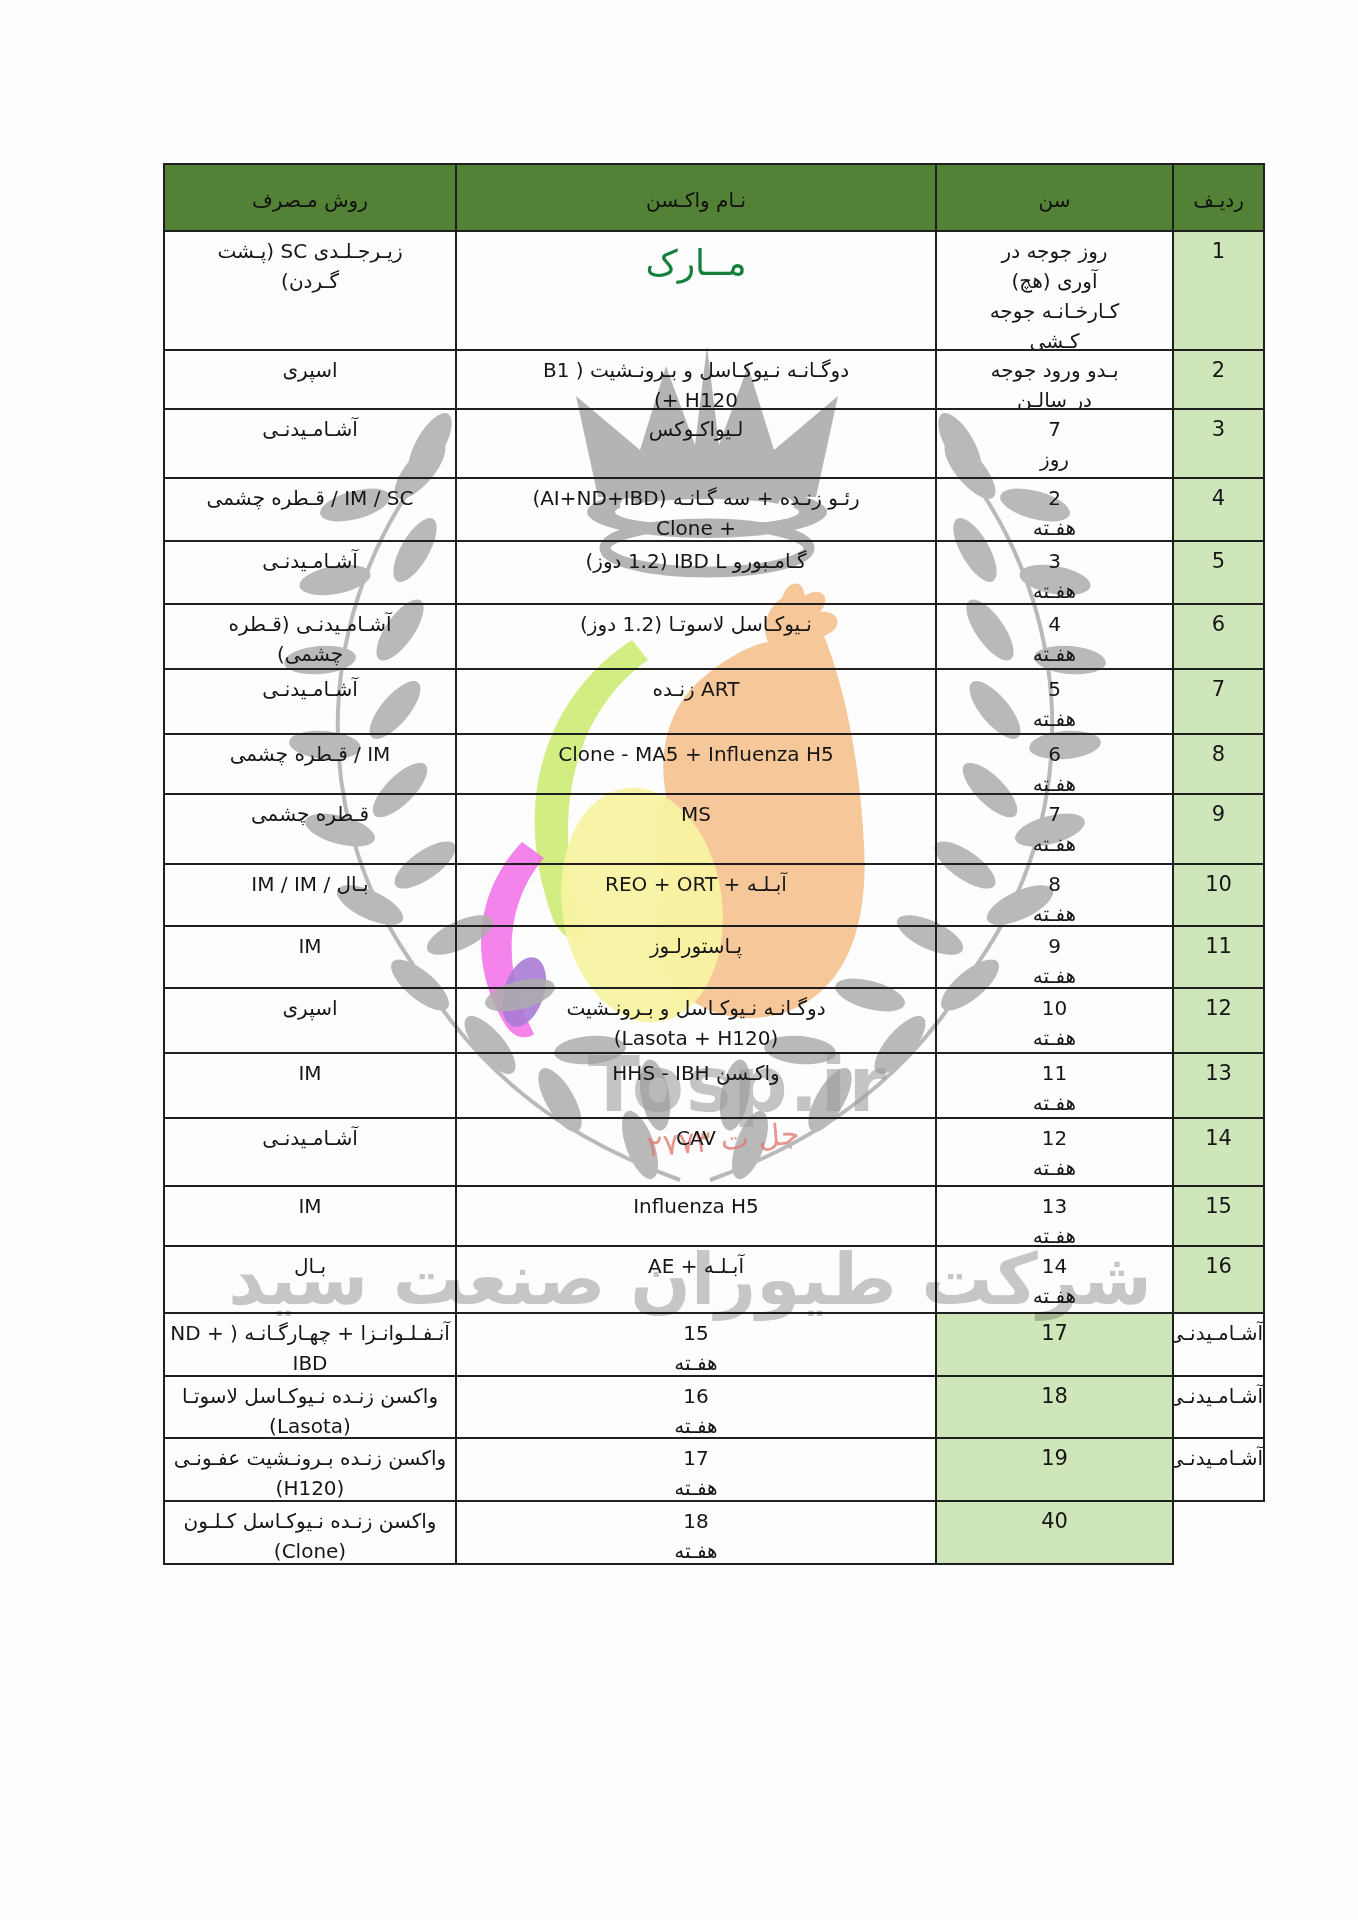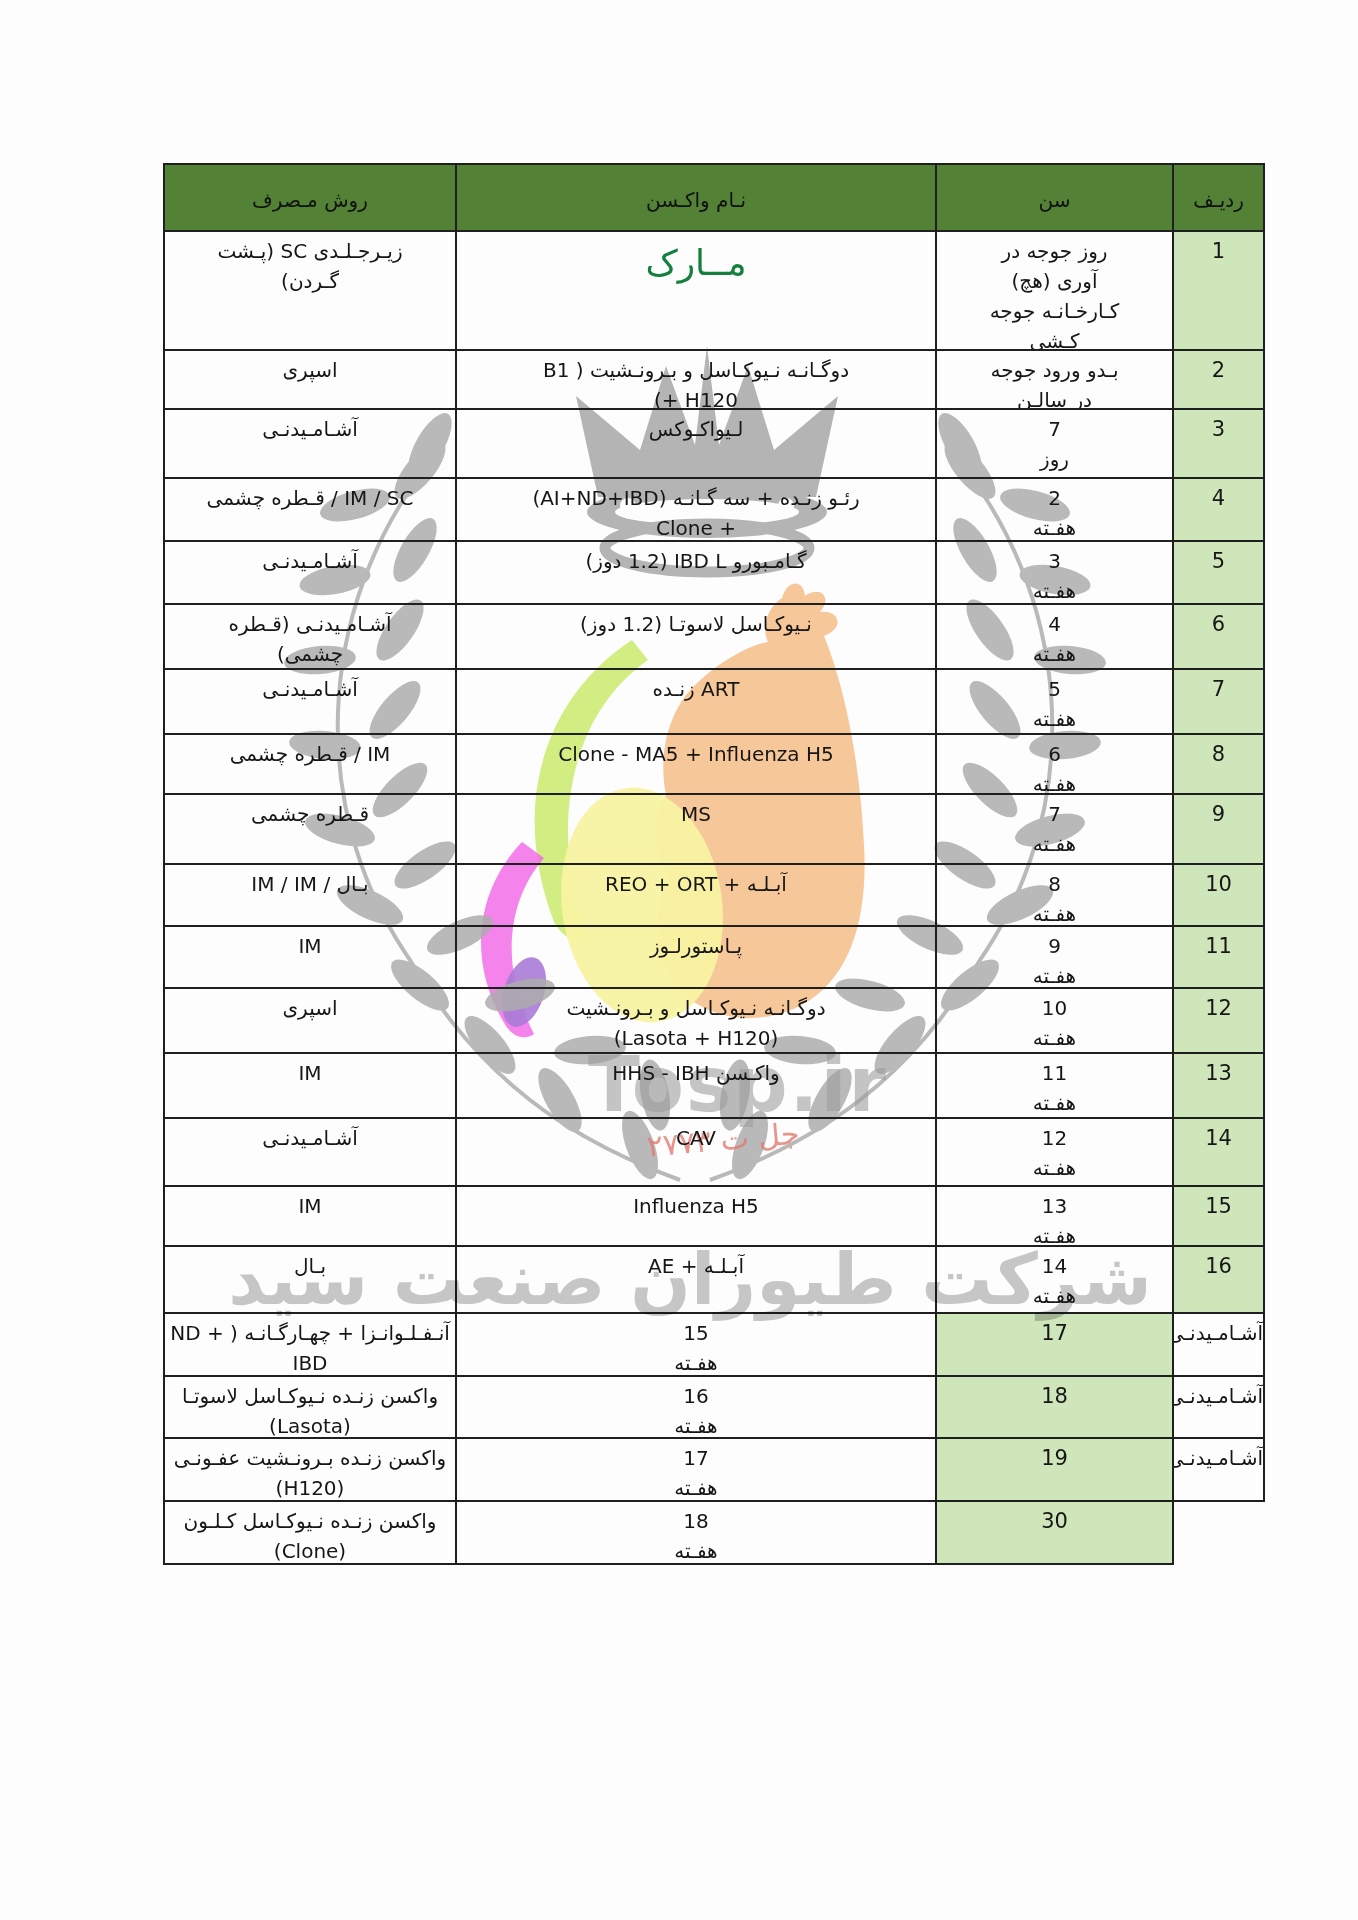--- a/index.html
+++ b/index.html
@@ -394,19 +394,19 @@
       </div>
       <div class="cell c-vac">
         <div class="line rtl" dir="rtl">واکسن زنـده نـیوکـاسل کـلـون</div>
         <div class="line ltr" dir="ltr">(Clone)</div>
       </div>
       <div class="cell c-age">
         <div class="line rtl" dir="rtl">18</div>
         <div class="line rtl" dir="rtl">هفـته</div>
       </div>
       <div class="cell ncell">
-        <div class="line ltr" dir="ltr">30</div>
+        <div class="line ltr" dir="ltr">40</div>
       </div>
     </div>
 
   <div class="wm-company" dir="rtl">شرکت طیوران صنعت سید</div>
 
 </div>
 
 </body></html>

